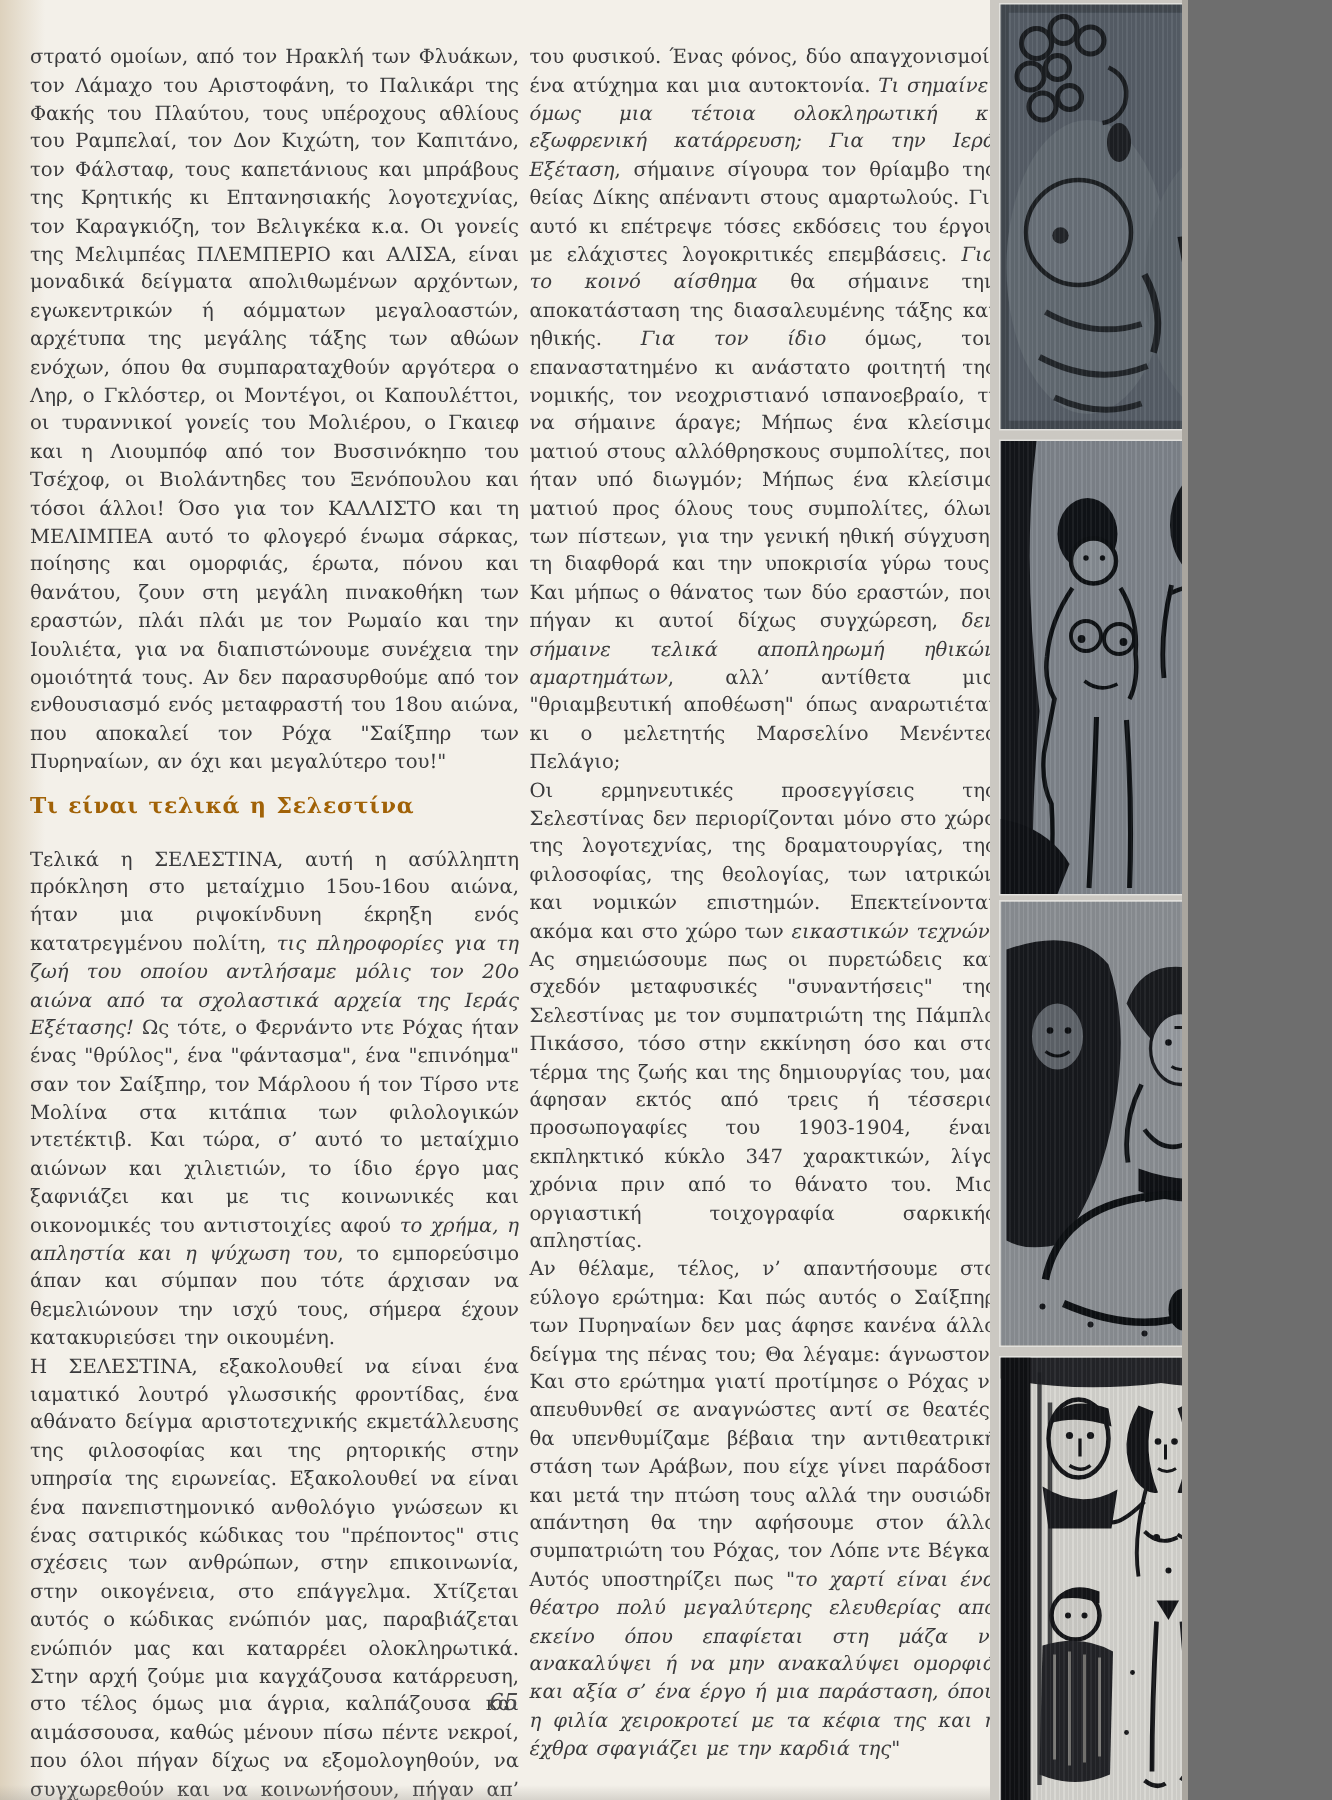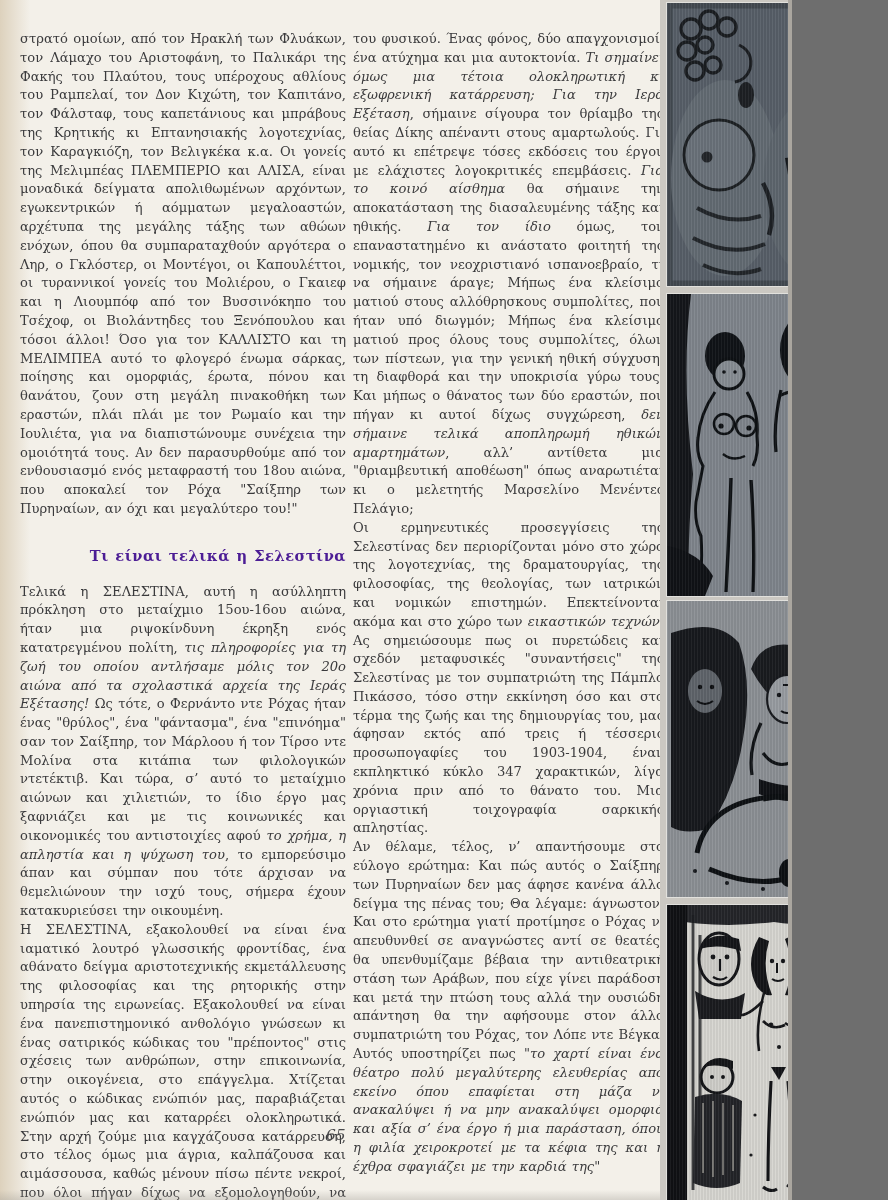--- a/index.html
+++ b/index.html
@@ -8,22 +8,22 @@
   .edge-left{position:absolute;left:0;top:0;width:30px;height:1200px;pointer-events:none;
         background:linear-gradient(90deg,rgba(203,184,152,.55),rgba(243,240,233,0));}
   .edge-bottom{position:absolute;left:0;top:1190px;width:660px;height:10px;pointer-events:none;
         background:linear-gradient(180deg,rgba(243,240,233,0),rgba(160,156,148,.35));}
   .edge-right{position:absolute;right:0;top:0;width:4px;height:1200px;background:#aaa69f;}
 
   .col{position:absolute;text-align:justify;font-size:13.1px;line-height:18.8px;word-spacing:1px;}
   .col-left{left:20px;top:30px;width:326px;}
   .col-right{left:353px;top:30px;width:311px;}
   .col p{margin:0;}
-  .section-heading{font-size:14.6px;font-weight:bold;letter-spacing:.5px;color:#4c1d95;
-        margin:28px 0 17px 0;text-align:right;}
+  .section-heading{font-size:14.6px;font-weight:bold;letter-spacing:.5px;color:#a16207;
+        margin:10px 0 17px 0;text-align:left;}
   .it{font-style:italic;}
   .page-number{position:absolute;left:326px;top:1126px;font-style:italic;font-size:15.5px;color:#49494b;}
 
   .art-strip{position:absolute;left:660px;top:0;width:228px;height:1200px;background:#cbc8c2;}
   .panel{position:absolute;left:7px;width:213px;margin:0;box-shadow:0 0 0 1px rgba(255,255,255,.45);}
   .panel svg{display:block;width:100%;height:100%;}
   .panel-1{top:3px;height:283px;}
   .panel-2{top:294px;height:302px;}
   .panel-3{top:601px;height:296px;}
   .panel-4{top:905px;height:295px;}

